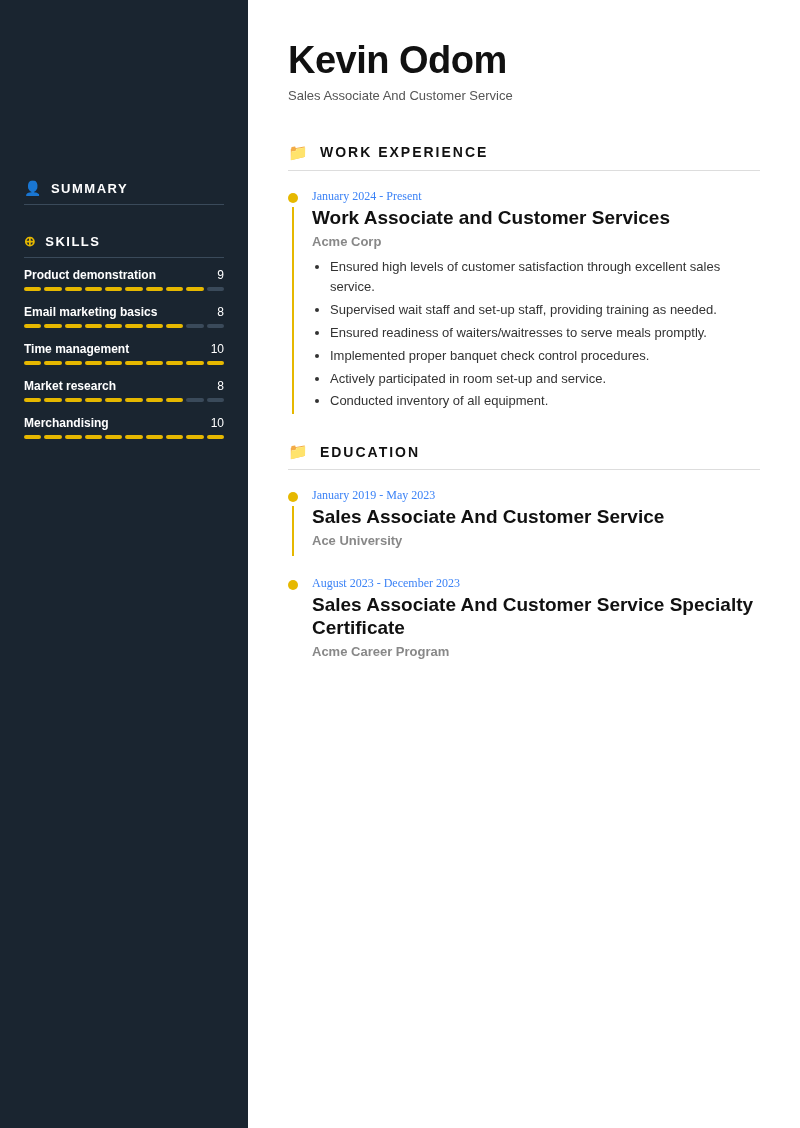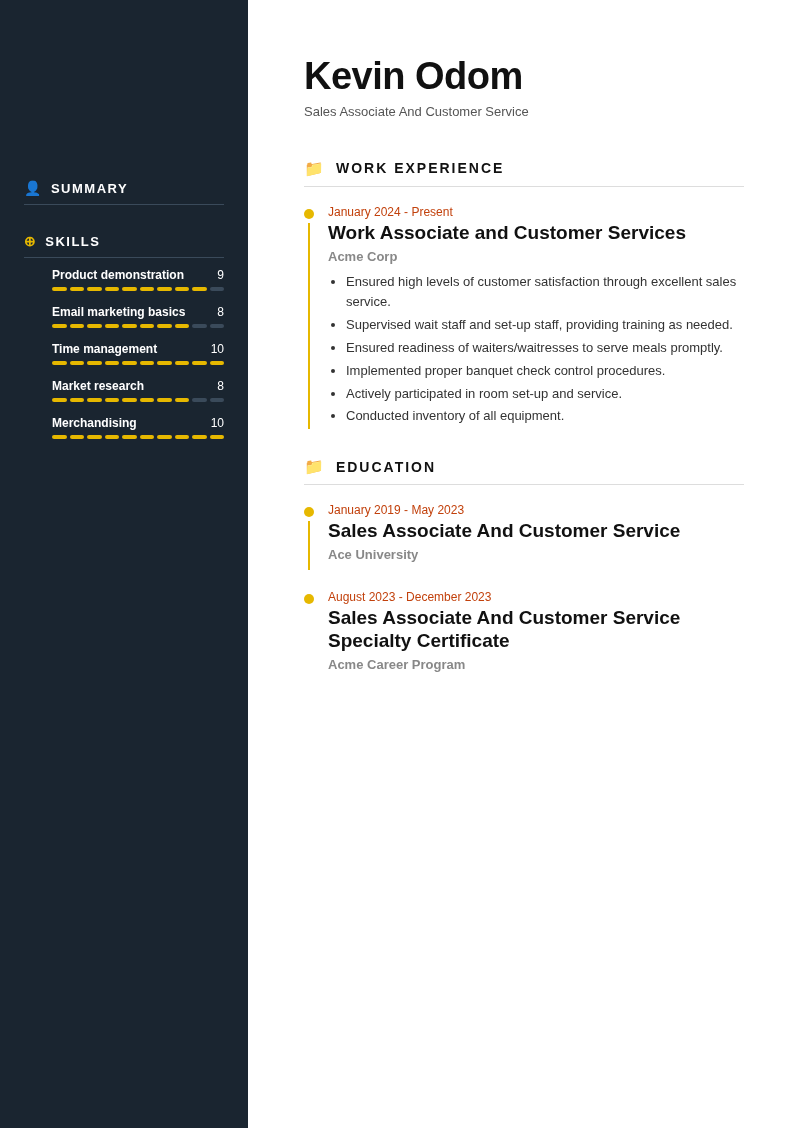--- a/index.html
+++ b/index.html
@@ -45,21 +45,20 @@
       color: #e6b800;
       font-size: 14px;
     }
     .summary-text {
       font-size: 12px;
       color: #c0c8d0;
       line-height: 1.6;
     }
     .skill-item {
       margin-bottom: 14px;
-      margin-left: 28px;
     }
     .skill-header {
       display: flex;
       justify-content: space-between;
       align-items: center;
       margin-bottom: 5px;
     }
     .skill-name {
       font-size: 12px;
       font-weight: 600;
@@ -81,21 +80,21 @@
     .skill-segment.filled {
       background: #e6b800;
     }
     .skill-segment.empty {
       background: #3a4a5a;
     }
 
     
     .main {
       flex: 1;
-      padding: 16px;
+      padding: 0;
       display: flex;
       flex-direction: column;
     }
     
     .header {
       display: flex;
       justify-content: space-between;
       align-items: flex-start;
       padding: 40px 40px 30px 40px;
       border-bottom: none;
@@ -173,22 +172,23 @@
       width: 2px;
       flex: 1;
       background: #e6b800;
       margin-top: 4px;
     }
     .entry-body {
       flex: 1;
     }
     .entry-date {
       font-size: 12px;
-      color: #c2410c;
+      color: #3b82f6;
       margin-bottom: 3px;
+      font-family: Liberation Serif, serif;
     }
     .entry-title {
       font-size: 19px;
       font-weight: 700;
       color: #111;
       line-height: 1.2;
       margin-bottom: 4px;
     }
     .entry-subtitle {
       font-size: 13px;

